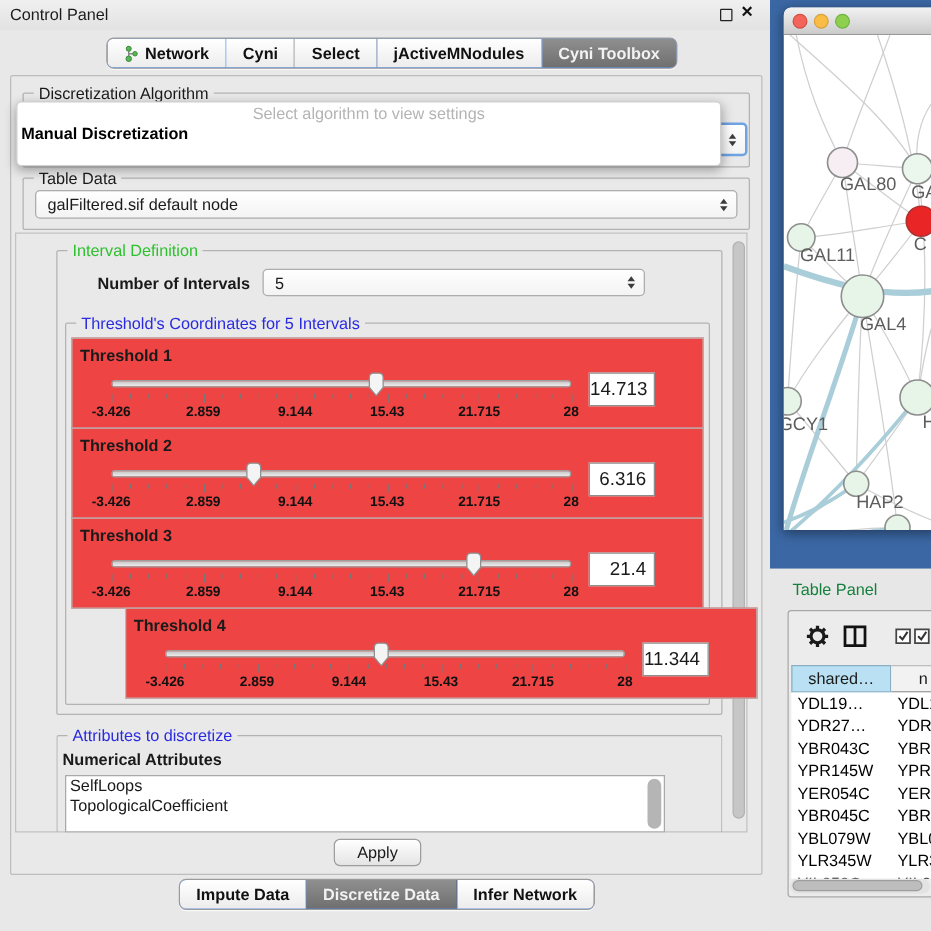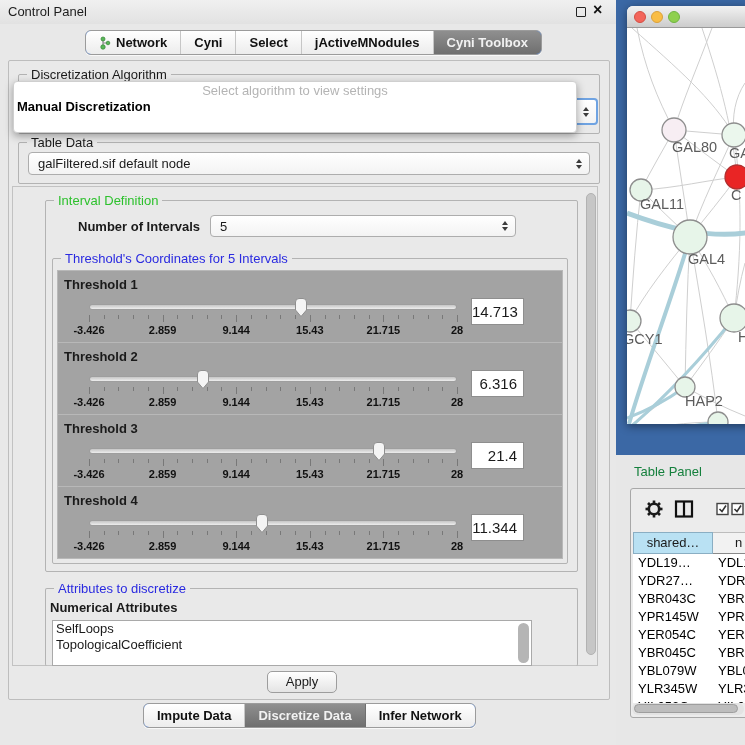--- a/index.html
+++ b/index.html
@@ -43,21 +43,21 @@
            box-shadow:0 3px 9px rgba(0,0,0,.35); z-index:40; overflow:hidden; }
   .popup-hint { height:17px; line-height:17px; text-align:center; color:#b4b4b4; font-size:13px; }
   .popup-opt  { height:16px; line-height:16px; padding-left:3px; font-size:13px; color:#000; }
   .popup-opt.bold { font-weight:bold; }
 
   .viewport { left:12px; top:186px; width:586px; height:480px; border:1px solid #c2c2c2; background:#e9e9e9; }
   .vscroll-thumb { left:586px; top:193px; width:10px; height:462px; background:#c6c6c6; border:1px solid #b2b2b2; border-radius:6px; }
 
   .bold-label { font-weight:bold; font-size:13px; white-space:nowrap; }
 
-  .th-panel { position:absolute; left:57px; width:506px; height:73px; border:1px solid #b8b8b8; background:#a3a3a3; }
+  .th-panel { position:absolute; left:57px; width:506px; height:73px; border:1px solid #b8b8b8; background:#ef4444; }
   .th-label { position:absolute; left:6px; top:6px; font-weight:bold; font-size:13px; }
   .track { position:absolute; left:31px; top:33px; width:368px; height:6px; border:1px solid #9e9e9e; border-radius:3px;
            background:linear-gradient(#c6c6c6,#ededed); }
   .thumb { position:absolute; top:-8px; width:16px; height:21px; }
   .ticks { position:absolute; left:31px; top:44px; width:368px; height:8px; }
   .tick  { position:absolute; top:0; width:1px; height:4px; background:#787878; }
   .tick.major { height:7px; }
   .ticklabels { position:absolute; left:31px; top:53px; width:368px; height:13px; font-size:11px; font-weight:bold; color:#111; }
   .ticklabel { position:absolute; transform:translateX(-50%); white-space:nowrap; }
   .valbox { position:absolute; left:413px; top:27px; width:53px; height:27px; background:#fff; border:1px solid #8e8e8e;
@@ -316,21 +316,21 @@
       <div class="ticklabel" style="left: 0%;">-3.426</div>
       <div class="ticklabel" style="left: 20%;">2.859</div>
       <div class="ticklabel" style="left: 40%;">9.144</div>
       <div class="ticklabel" style="left: 60%;">15.43</div>
       <div class="ticklabel" style="left: 80%;">21.715</div>
       <div class="ticklabel" style="left: 100%;">28</div>
     </div>
   <div class="valbox">21.4</div>
 </div>
 
-<div class="th-panel" style="top:486px;">
+<div class="th-panel" style="top:486px;margin-left:43px;">
   <div class="th-label">Threshold 4</div>
   <div class="track">
     <div class="thumb" style="left: calc(46.9993% - 8px);">
       <svg width="16" height="21" viewBox="0 0 16 21">
           <path d="M8 19.5 L2.5 13 L2.5 5 Q2.5 1.5 6 1.5 L10 1.5 Q13.5 1.5 13.5 5 L13.5 13 Z" fill="#f4f4f4" stroke="#8f8f8f" stroke-width="1"></path>
         </svg>
     </div>
   </div>
   <div class="ticks">
       <div class="tick major" style="left: 0%;"></div>

